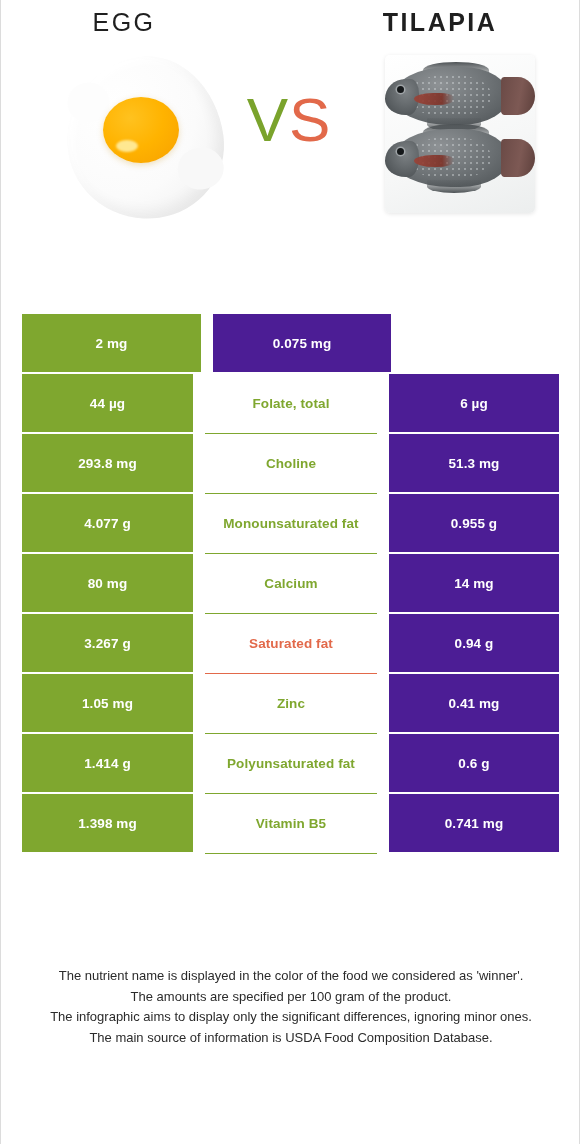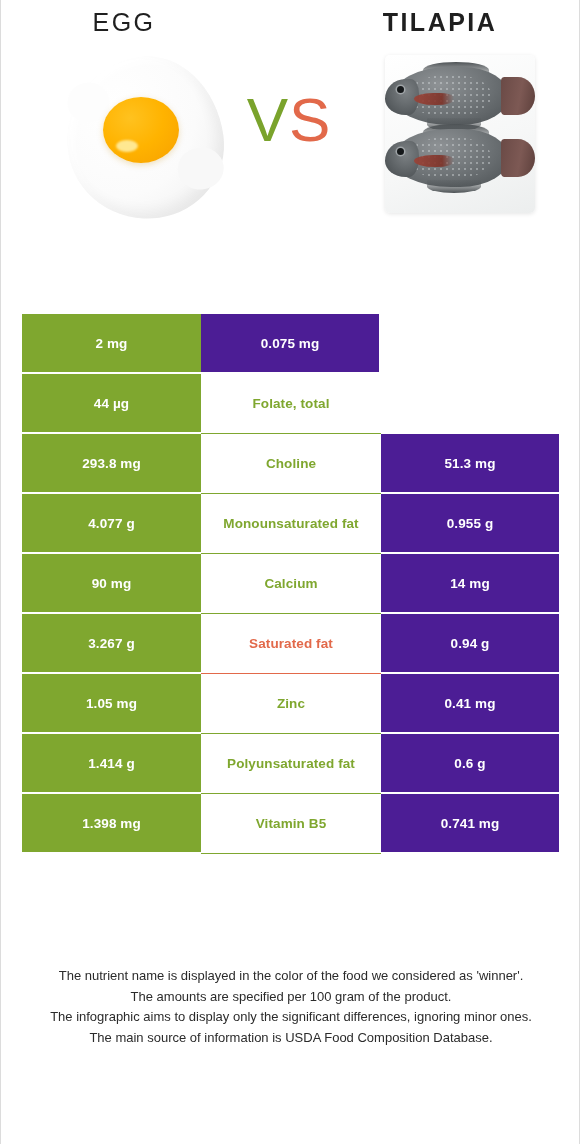--- a/index.html
+++ b/index.html
@@ -221,20 +221,21 @@
   
   .table {
     position: absolute;
     left: 21px;
     top: 314px;
     width: 537px;
   }
   .row {
     display: flex;
     height: 60px;
+    gap: 12px;
   }
   .cell {
     display: flex;
     align-items: center;
     justify-content: center;
     box-sizing: border-box;
     font-size: 13.5px;
     font-weight: bold;
     letter-spacing: 0.1px;
   }
@@ -328,33 +329,34 @@
   </div>
 
   <div class="table" id="comparison-table">
       <div class="row">
         <div class="cell cell-left">2 mg</div>
         <div class="cell cell-right">0.075 mg</div>
       </div>
       <div class="row">
         <div class="cell cell-left">44 µg</div>
         <div class="cell cell-mid win-green">Folate, total</div>
+        <div class="cell cell-right">6 µg</div>
       </div>
       <div class="row">
         <div class="cell cell-left">293.8 mg</div>
         <div class="cell cell-mid win-green">Choline</div>
         <div class="cell cell-right">51.3 mg</div>
       </div>
       <div class="row">
         <div class="cell cell-left">4.077 g</div>
         <div class="cell cell-mid win-green">Monounsaturated fat</div>
         <div class="cell cell-right">0.955 g</div>
       </div>
       <div class="row">
-        <div class="cell cell-left">90 mg</div>
+        <div class="cell cell-left">80 mg</div>
         <div class="cell cell-mid win-green">Calcium</div>
         <div class="cell cell-right">14 mg</div>
       </div>
       <div class="row">
         <div class="cell cell-left">3.267 g</div>
         <div class="cell cell-mid win-red">Saturated fat</div>
         <div class="cell cell-right">0.94 g</div>
       </div>
       <div class="row">
         <div class="cell cell-left">1.05 mg</div>

